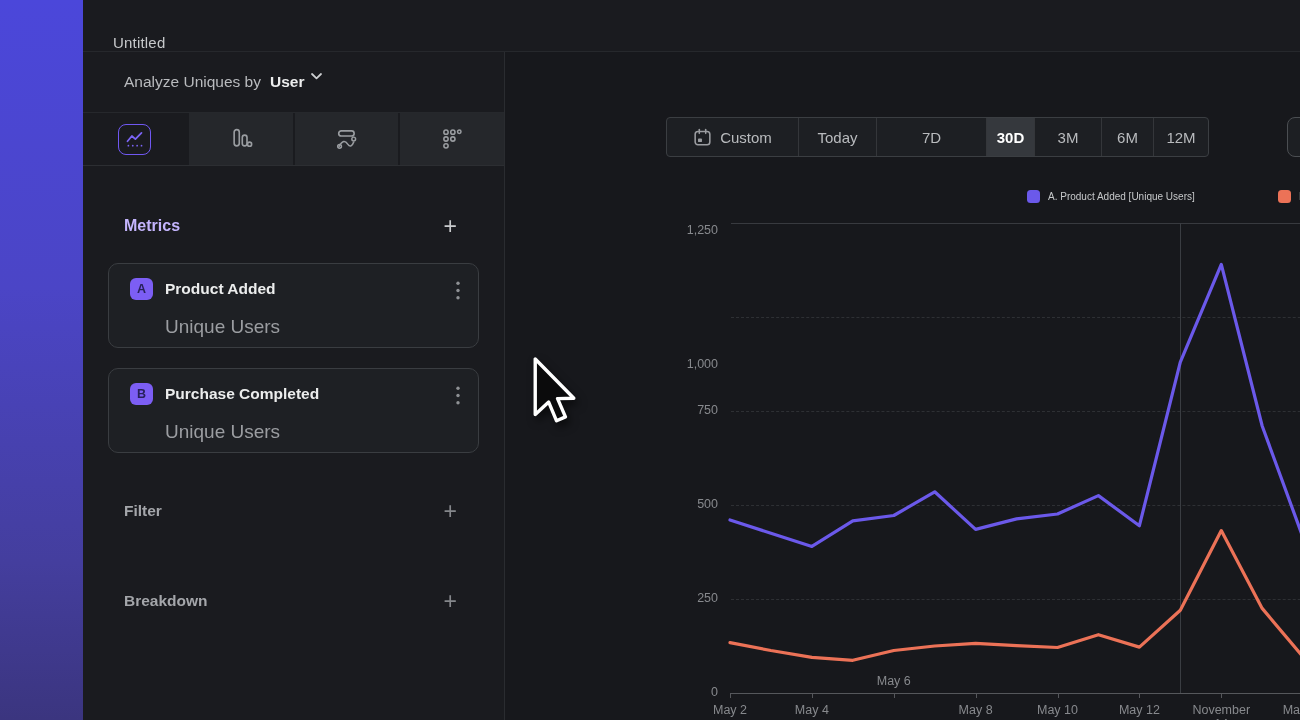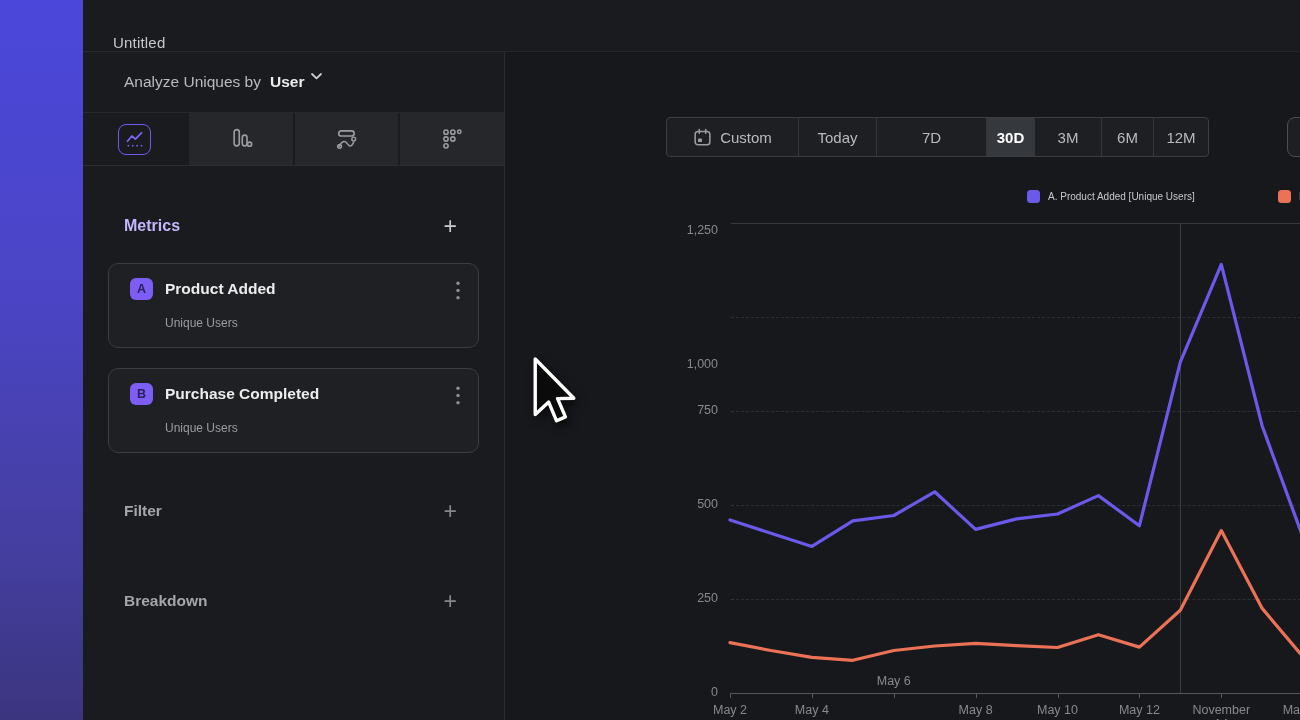--- a/index.html
+++ b/index.html
@@ -40,21 +40,21 @@
   .plus-btn { background:none; border:none; cursor:pointer; font-size:23px; font-weight:300; line-height:18px;
     color:#c9cbcd; font-family:"Liberation Sans", sans-serif; }
   .plus-btn.dim { color:#85878b; }
 
   .metric-card { position:absolute; left:25px; width:371px; height:85px; background:#1e2024;
     border:1px solid #3a3d41; border-radius:10px; cursor:pointer; }
   .badge { position:absolute; left:21px; top:14px; width:23px; height:22px; border-radius:6px;
     background:#7c5ef4; color:#27205a; font-size:12.5px; font-weight:700;
     display:flex; align-items:center; justify-content:center; }
   .metric-name { position:absolute; left:56px; top:16px; font-size:15.5px; font-weight:600; color:#eceded; }
-  .metric-sub { position:absolute; left:56px; top:52px; font-size:12px; color:#9b9da1; }
+  .metric-sub { position:absolute; left:56px; top:52px; font-size:19px; color:#9b9da1; }
   .kebab { position:absolute; right:14px; top:13px; background:none; border:none; cursor:pointer; padding:4px; }
 
   
   .main { position:absolute; left:422px; top:52px; width:795px; height:668px; background:#17181c; }
 
   .rangebar { position:absolute; left:161px; top:65px; height:40px; display:flex;
     border:1px solid #3b3e42; border-radius:4px; overflow:hidden; background:#1d1f23; }
   .rcell { display:flex; align-items:center; justify-content:center; gap:8px; color:#b9bbbe;
     font-size:15px; border-left:1px solid #34363a; cursor:pointer; white-space:nowrap; }
   .rcell:first-child { border-left:none; }

